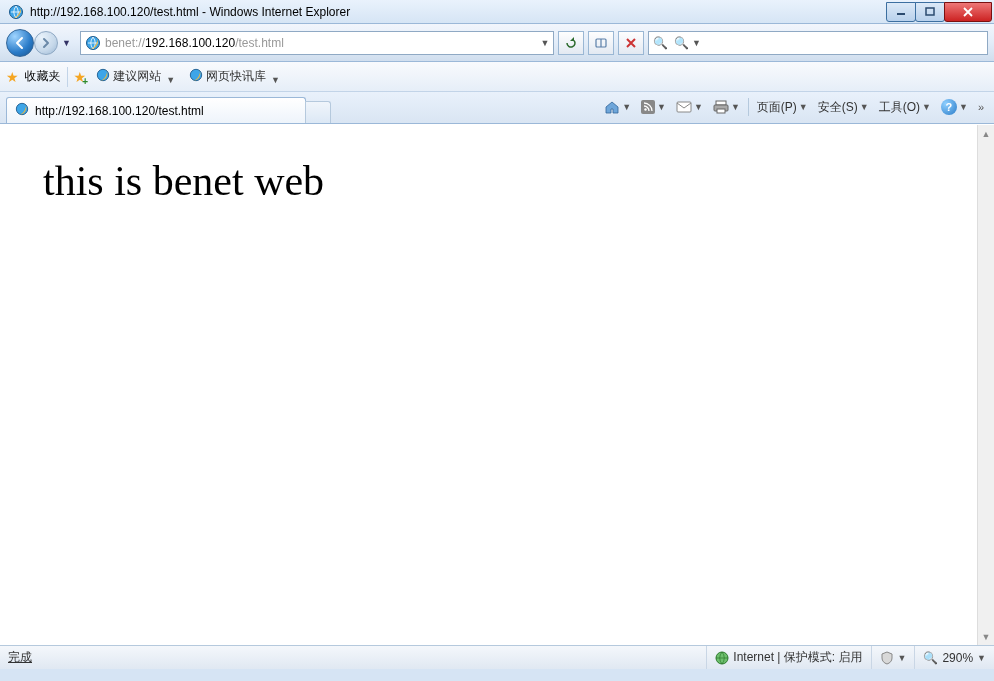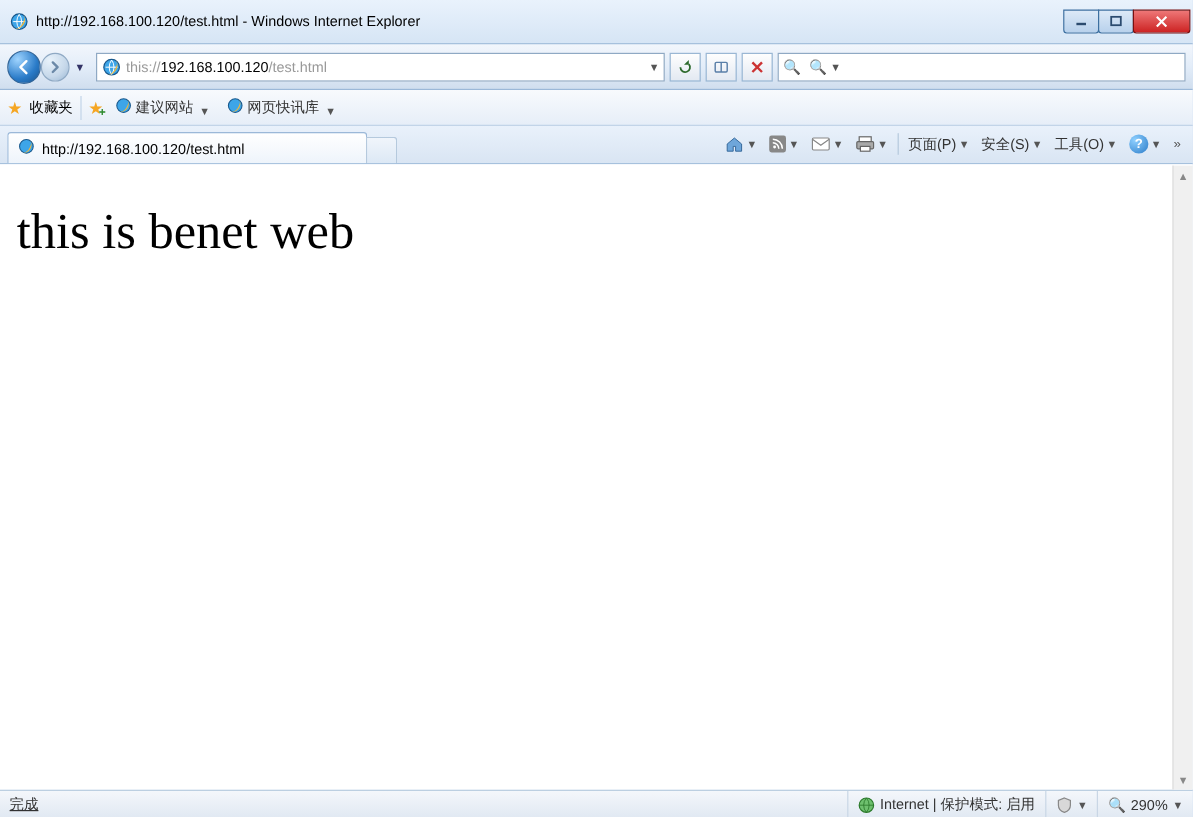--- a/index.html
+++ b/index.html
@@ -1,19 +1,19 @@
 <!DOCTYPE html>
 <html><head>
 <meta charset="utf-8">
 <style>
   * { margin:0; padding:0; box-sizing:border-box; }
   html,body { width:994px; height:681px; overflow:hidden; font-family:"Segoe UI","Microsoft YaHei",Tahoma,sans-serif; font-size:12px; background:#d6e4f4;}
   
   
-  .titlebar { height:37px; width:100%; background:linear-gradient(#e9f2fc,#d6e5f5); display:flex; align-items:center; border-bottom:1px solid #9bb8d8; color:#000;}
+  .titlebar { height:24px; width:100%; background:linear-gradient(#e9f2fc,#d6e5f5); display:flex; align-items:center; border-bottom:1px solid #9bb8d8; color:#000;}
   .titlebar .ie-logo { width:16px; height:16px; margin:0 6px 0 8px; }
   .titlebar .title-text { flex:0 0 auto; }
   .titlebar .spacer { flex:1 1 auto; }
   .win-controls { display:flex; height:20px; margin-right:2px;}
   .win-btn { width:30px; height:20px; display:flex; align-items:center; justify-content:center; border:1px solid #3c6fa0; border-radius:0 0 3px 3px; margin-left:-1px; background:linear-gradient(#dce9f7,#b8d1ec);}
   .win-btn.min{border-top-left-radius:0;border-bottom-left-radius:3px;}
   .win-btn.close{ width:48px; background:linear-gradient(#e77,#c22); border-color:#7a1010;}
   .win-btn svg{display:block;}
   
   
@@ -52,21 +52,21 @@
   .tabnew{ height:22px; width:26px; margin-left:-1px; background:linear-gradient(#f0f5fb,#dce8f5); border:1px solid #b5c9dd; border-bottom:none; border-radius:0 3px 0 0;}
   .cmd-spacer{flex:1;}
   .cmdbar{ display:flex; align-items:center; gap:2px; height:30px; padding-bottom:2px;}
   .cmd{ display:flex; align-items:center; gap:2px; padding:2px 4px; color:#333;}
   .cmd .chev{font-size:9px; color:#555;}
   .cmd-sep{width:1px;height:18px;background:#b5c9dd;margin:0 2px;}
   .overflow{font-size:11px;color:#555;padding:0 4px;}
   
   
   .content-frame{ position:relative; height:521px; background:#fff; border-top:1px solid #fff; display:flex;}
-  .page{ flex:1; padding:32px 14px; font-family:"SimSun","NSimSun",serif; font-size:42px; color:#000; letter-spacing:0px;}
+  .page{ flex:1; padding:32px 28px; font-family:"SimSun","NSimSun",serif; font-size:42px; color:#000; letter-spacing:0px;margin-left:15px;}
   .vscroll{ width:17px; background:#f0f0f0; border-left:1px solid #ddd; display:flex; flex-direction:column;}
   .vscroll .arrow{height:17px; display:flex;align-items:center;justify-content:center; color:#888; font-size:9px;}
   .vscroll .track{flex:1;}
   
   
   .statusbar{ height:24px; background:linear-gradient(#f4f7fb,#e0e8f2); border-top:1px solid #b5c9dd; display:flex; align-items:center; font-size:12px; color:#333;}
   .statusbar .left{ padding:0 8px;text-decoration:underline;}
   .statusbar .fill{flex:1;}
   .statusbar .zone{ display:flex; align-items:center; gap:4px; padding:0 8px; border-left:1px solid #c9d6e5; height:100%;text-align:right;}
   .statusbar .globe{ width:14px; height:14px;}
@@ -127,21 +127,21 @@
   </div>
 
   <div class="addr-wrap">
     <span class="ie-sm ico-ie">
       <svg width="16" height="16" viewBox="0 0 16 16">
           <circle cx="8" cy="8" r="6.5" fill="#3da5e8" stroke="#19588c"></circle>
           <path d="M3 8h10M8 2a10 10 0 010 12M8 2a10 10 0 000 12" stroke="#fff" stroke-width="0.8" fill="none"></path>
           <path d="M12 3c2 0-1 11-7 11 5 1 10-6 7-11z" fill="#f7b733"></path>
         </svg>
     </span>
-    <span class="addr-text"><span>this://</span><span class="bold">192.168.100.120</span><span>/test.html</span></span>
+    <span class="addr-text"><span>benet://</span><span class="bold">192.168.100.120</span><span>/test.html</span></span>
     <span class="addr-drop">▼</span>
   </div>
 
   <div class="sqbtn">
     <svg width="14" height="14" viewBox="0 0 14 14">
         <path d="M3 7a4 4 0 107-2.6" fill="none" stroke="#2c6a2c" stroke-width="1.5"></path>
         <path d="M10 1v4h-4z" fill="#2c6a2c"></path>
       </svg>
   </div>
   <div class="sqbtn">

